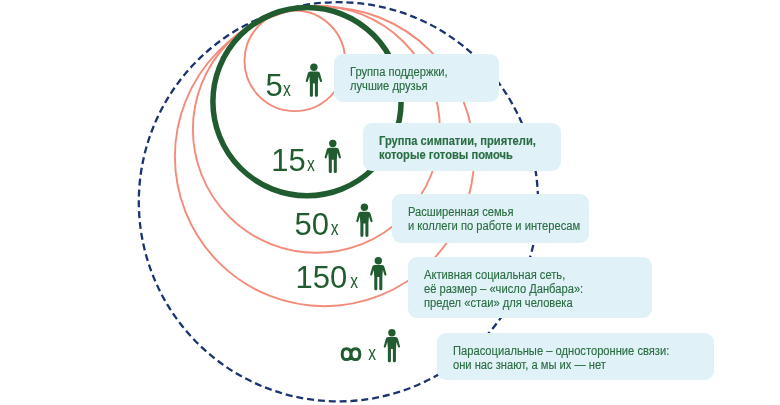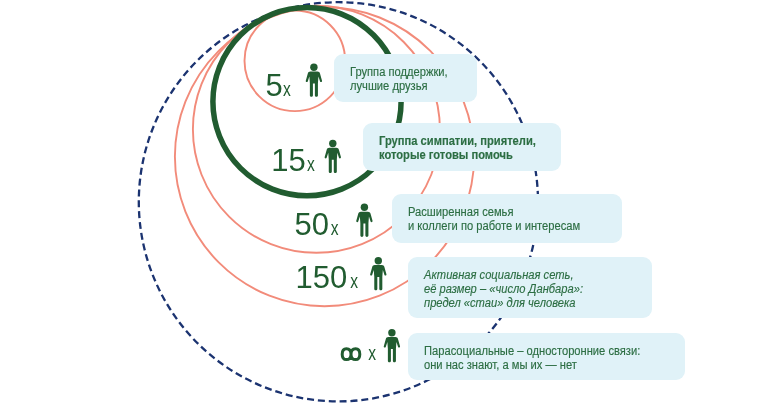--- a/index.html
+++ b/index.html
@@ -44,18 +44,18 @@
 
   <path d="M351 354.2 C351 350.4 348.8 348.8 346.4 348.8 C343.4 348.8 342.2 351.2 342.2 354.2 C342.2 357.2 343.4 359.6 346.4 359.6 C348.8 359.6 351 358 351 354.2 C351 350.4 353.2 348.8 355.6 348.8 C358.6 348.8 359.8 351.2 359.8 354.2 C359.8 357.2 358.6 359.6 355.6 359.6 C353.2 359.6 351 358 351 354.2 Z" fill="none" stroke="#215c30" stroke-width="3"></path>
 
   <use href="#man" transform="translate(305.5,63.5) scale(0.7)"></use>
   <use href="#man" transform="translate(324.4,139.8) scale(0.7)"></use>
   <use href="#man" transform="translate(356,203.6) scale(0.7)"></use>
   <use href="#man" transform="translate(369.9,257) scale(0.7)"></use>
   <use href="#man" transform="translate(383.5,329) scale(0.7)"></use>
 </svg>
 
-<div class="box" style="left:333.5px;top:54px;width:143px;height:48px;"><span>Группа поддержки,<br>лучшие друзья</span></div>
+<div class="box" style="left:333.5px;top:54px;width:165px;height:48px;"><span>Группа поддержки,<br>лучшие друзья</span></div>
 <div class="box" style="left:363px;top:123px;width:198px;height:48px;font-weight:bold;"><span>Группа симпатии, приятели,<br>которые готовы помочь</span></div>
-<div class="box" style="left:391.7px;top:194.3px;width:230px;height:49px;"><span>Расширенная семья<br>и коллеги по работе и интересам</span></div>
-<div class="box" style="left:408.3px;top:257.3px;width:243.4px;height:61px;font-style:italic;"><span>Активная социальная сеть,<br>её размер – «число Данбара»:<br>предел «стаи» для человека</span></div>
-<div class="box" style="left:408px;top:333px;width:277px;height:47px;"><span>Парасоциальные – односторонние связи:<br>они нас знают, а мы их — нет</span></div>
+<div class="box" style="left:391.7px;top:194.3px;width:197px;height:49px;"><span>Расширенная семья<br>и коллеги по работе и интересам</span></div>
+<div class="box" style="left:408.3px;top:257.3px;width:243.4px;height:61px;"><span>Активная социальная сеть,<br>её размер – «число Данбара»:<br>предел «стаи» для человека</span></div>
+<div class="box" style="left:437px;top:333px;width:277px;height:47px;"><span>Парасоциальные – односторонние связи:<br>они нас знают, а мы их — нет</span></div>
 </div>
 
 </body></html>

